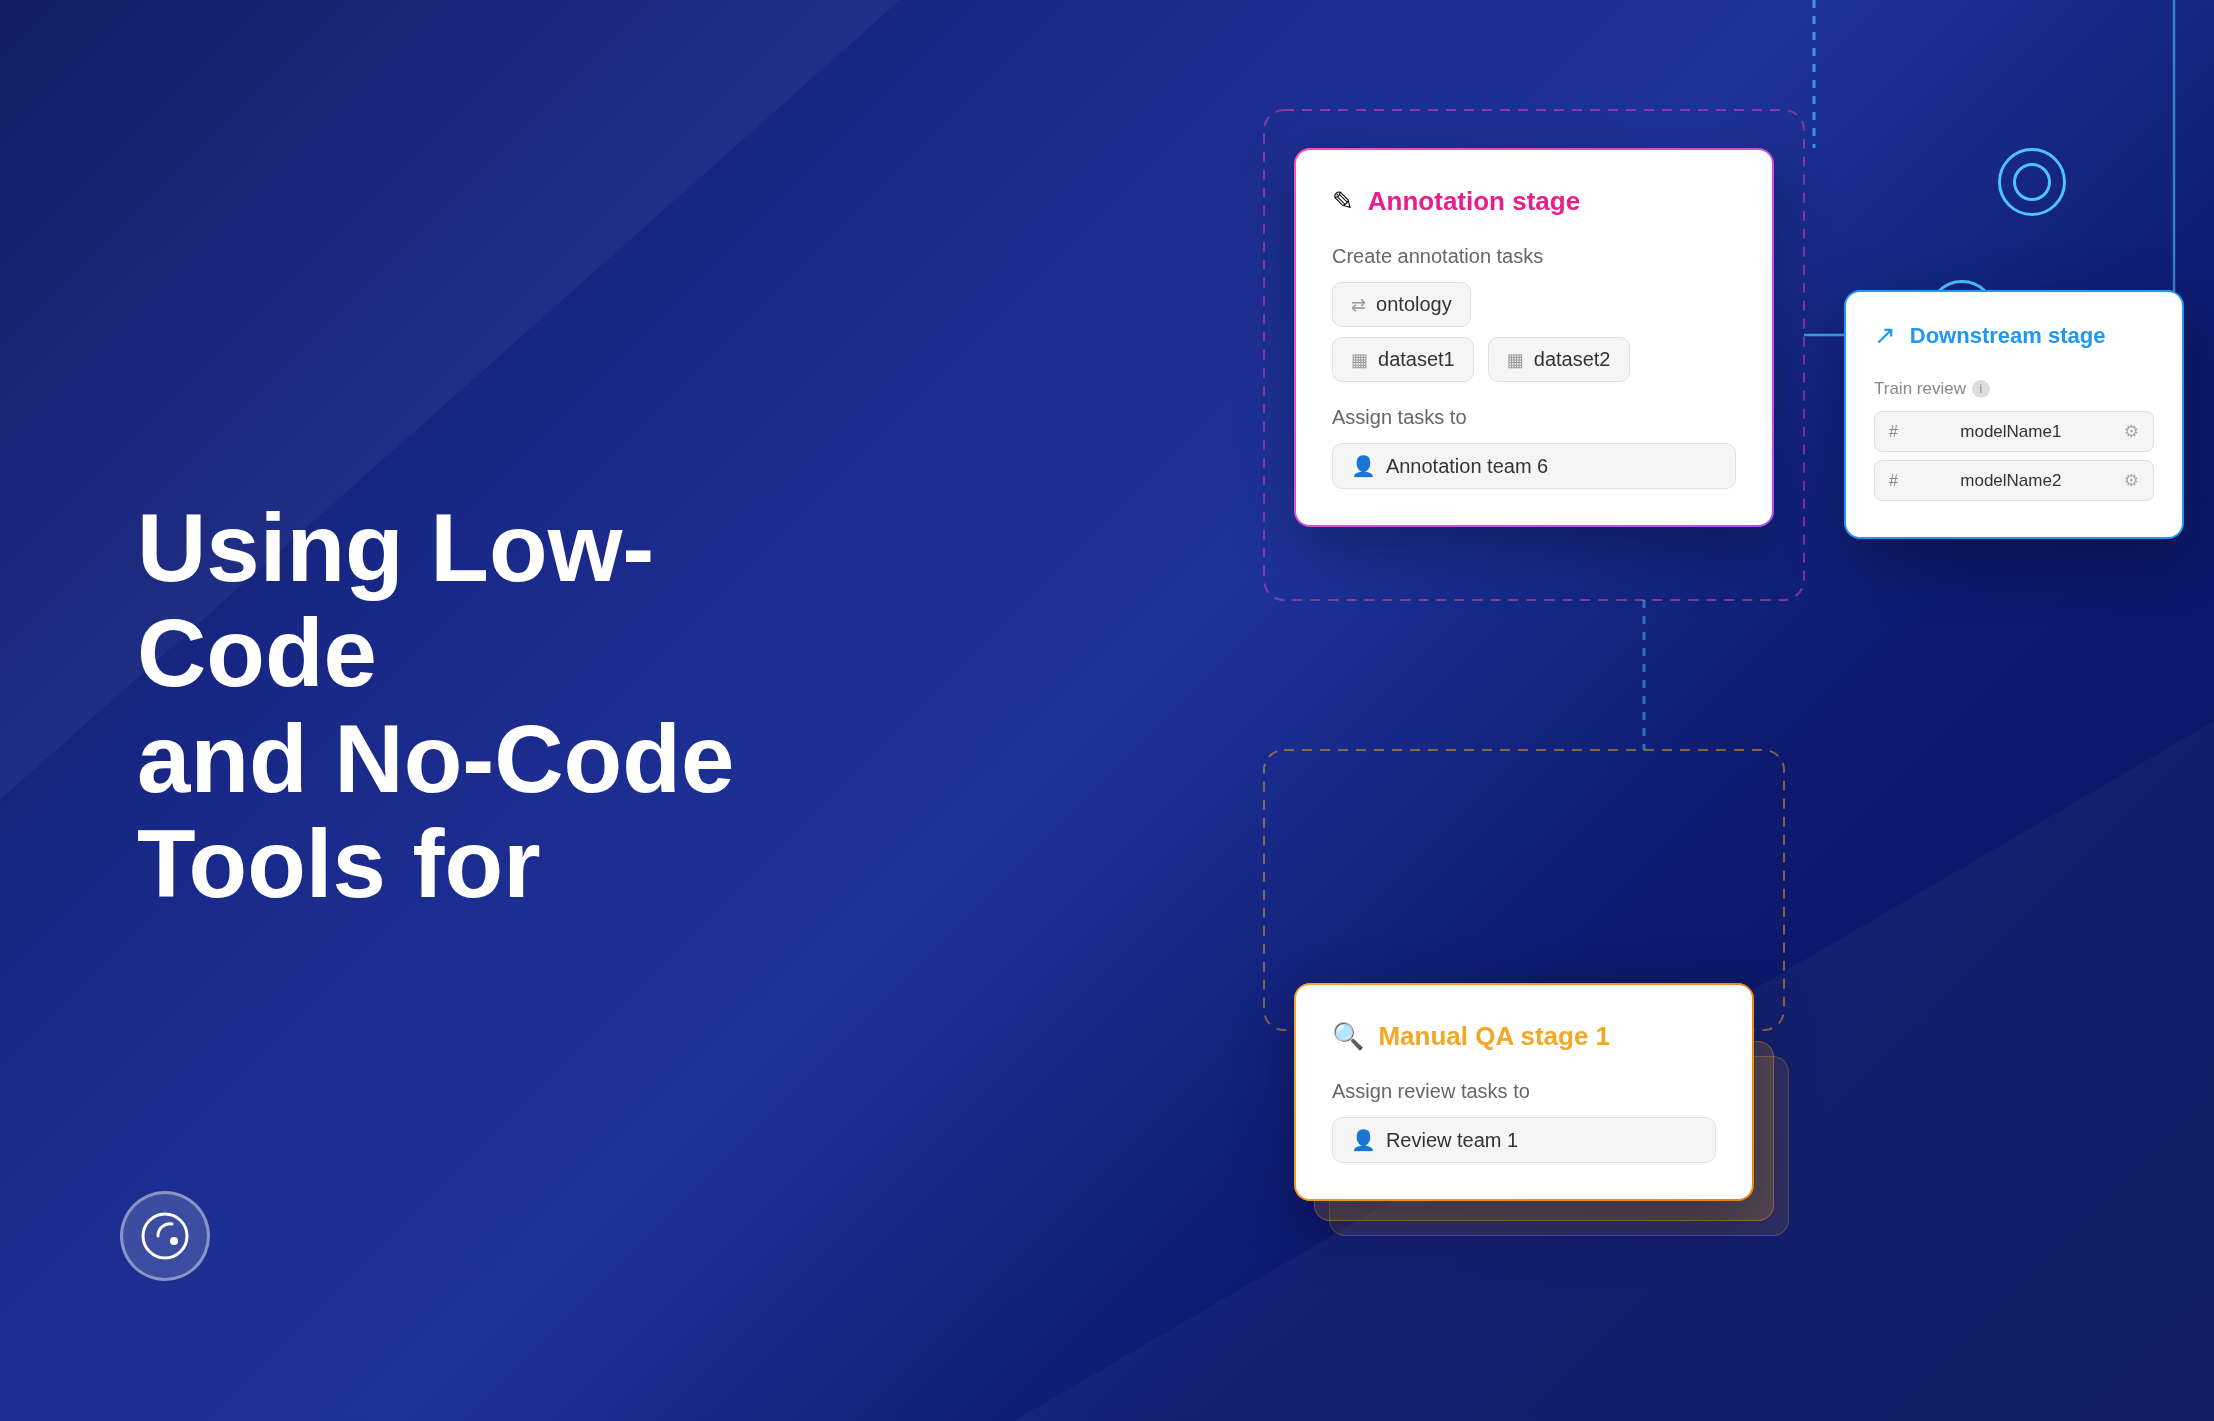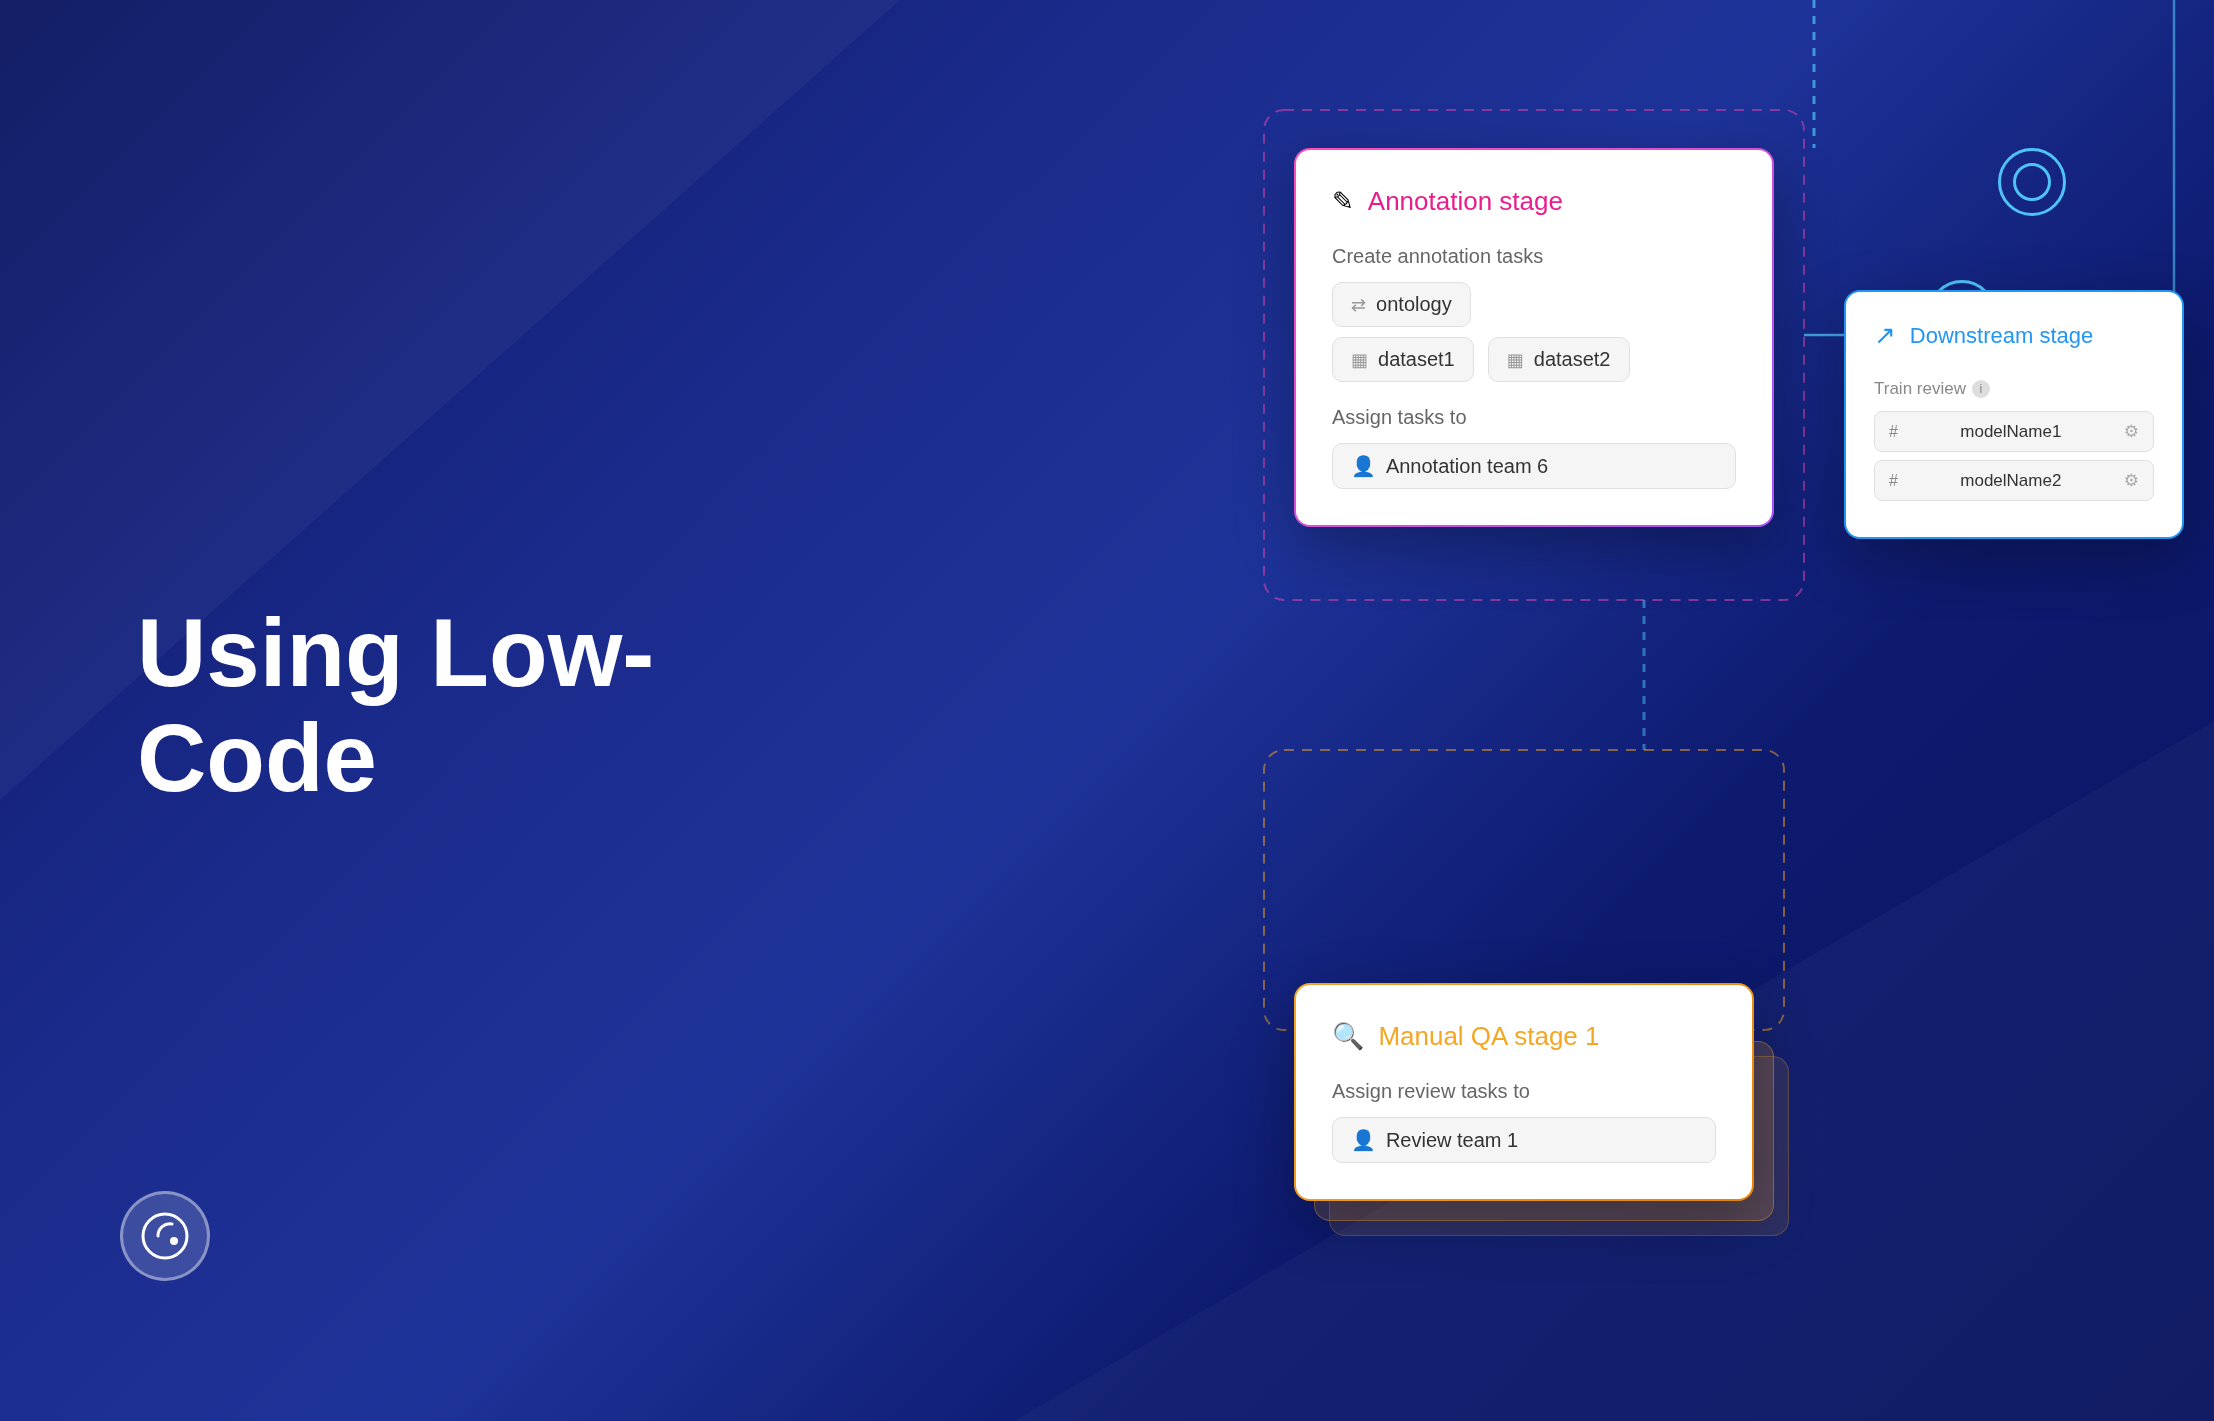--- a/index.html
+++ b/index.html
@@ -153,21 +153,21 @@
       gap: 14px;
       margin-bottom: 28px;
     }
 
     .card-header-icon {
       font-size: 26px;
     }
 
     .card-title {
       font-size: 26px;
-      font-weight: 400;
+      font-weight: 700;
     }
 
     .annotation-card .card-title { color: #e91e8c; }
     .manual-qa-card .card-title { color: #f5a623; }
     .downstream-card .card-title { color: #2196f3; text-align: center; }
 
     .card-section-label {
       font-size: 20px;
       color: #666;
       margin-bottom: 14px;
@@ -348,20 +348,21 @@
   </style>
 </head>
 <body>
 
 <div class="bg-gradient"></div>
 <div class="bg-triangle"></div>
 
 <div class="left-content">
   <h1 class="main-title">
     <span>Using Low-Code</span><br>
+    <span>and No-Code Tools for</span>
   </h1>
 </div>
 
 <div class="logo-container">
   <div class="logo-icon">
     <svg width="54" height="54" viewBox="0 0 54 54" fill="none">
       <circle cx="27" cy="27" r="22" stroke="white" stroke-width="3" fill="none"></circle>
       <path d="M20 27 A12 12 0 0 1 34 15" stroke="white" stroke-width="3" fill="none" stroke-linecap="round"></path>
       <circle cx="36" cy="32" r="4" fill="white"></circle>
     </svg>

